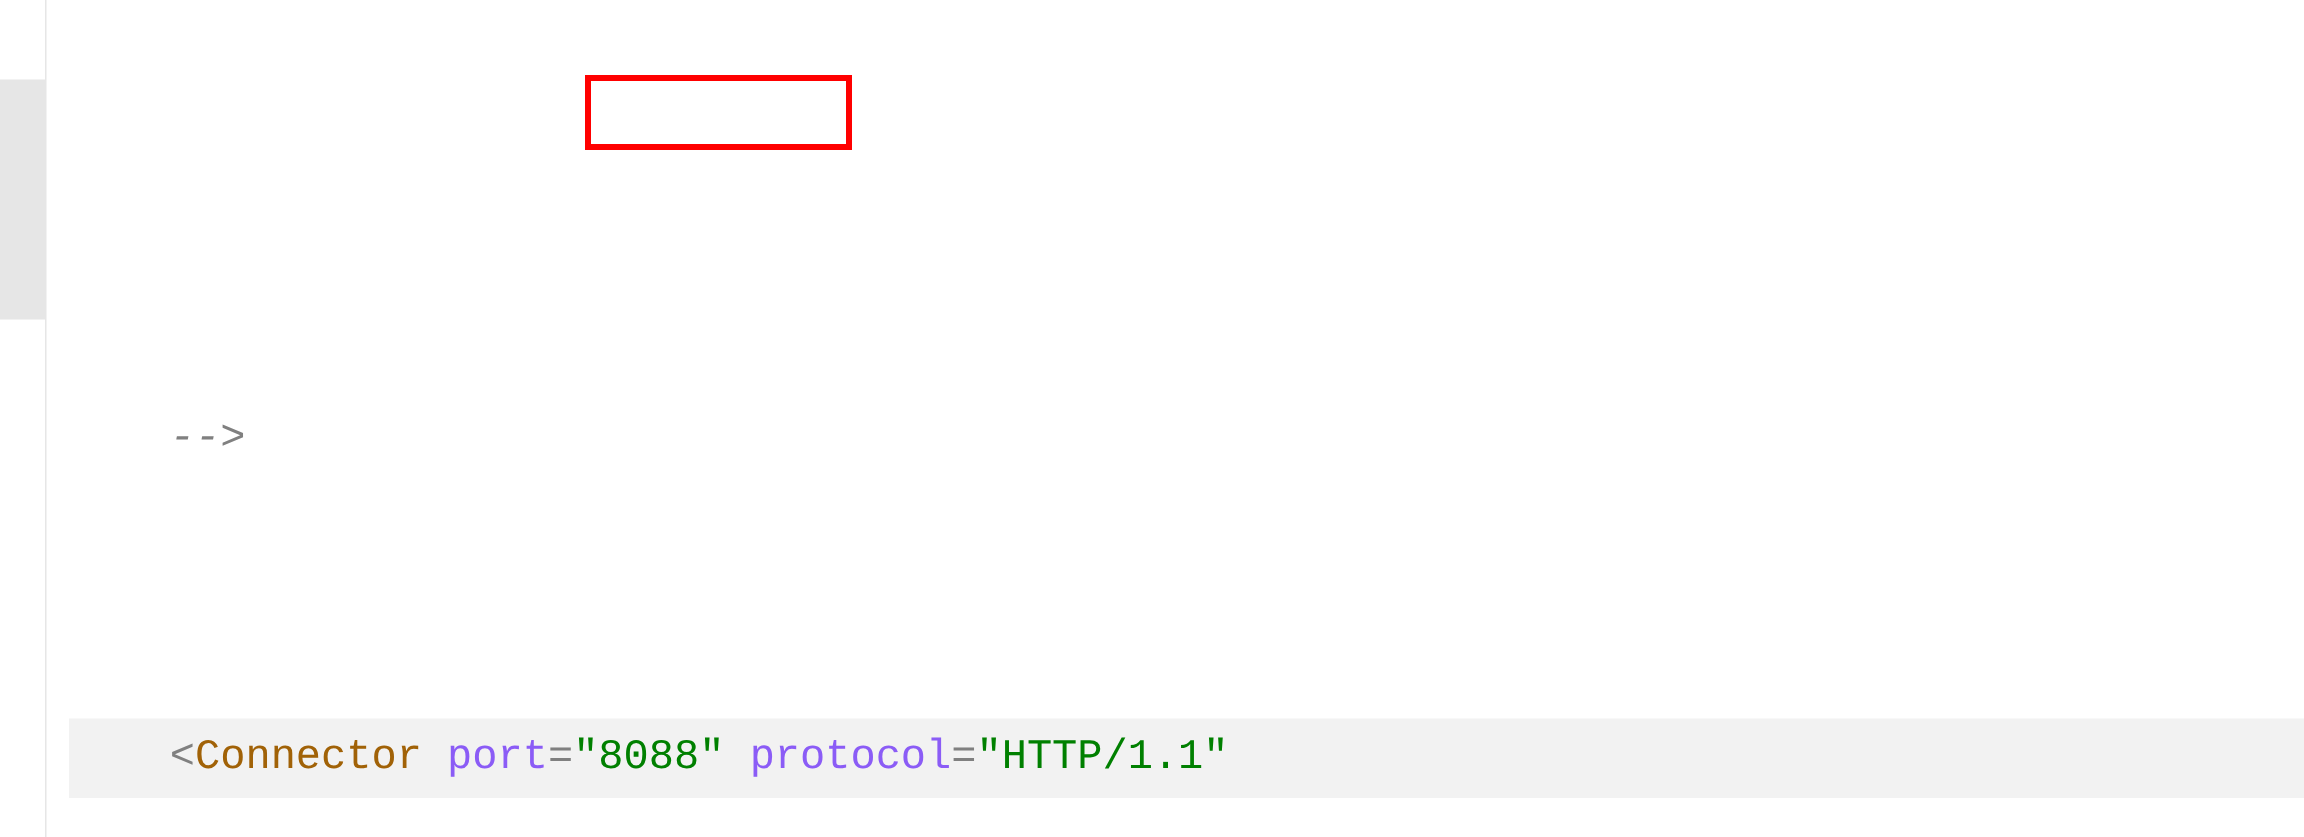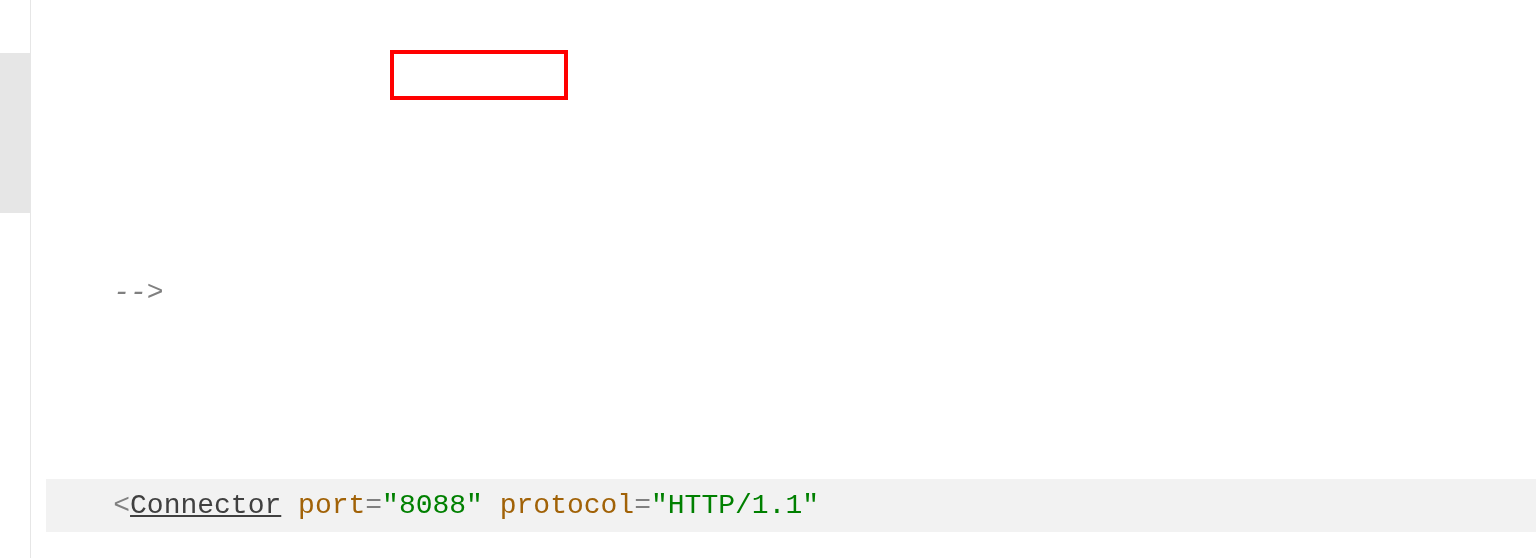--- a/index.html
+++ b/index.html
@@ -41,22 +41,22 @@
   }
   .gutter-cell {
     height: 53.2px;
     line-height: 53.2px;
   }
   .gutter-cell.changed {
     background: #e6e6e6;
   }
 
   .punct { color: #808080; }
-  .tag   { color: #404040; text-decoration: underline; }
-  .attr  { color: #a16207; }
+  .tag   { color: #a16207; }
+  .attr  { color: #8b5cf6; }
   .val   { color: #008000; }
   .comment { color: #808080; font-style: italic; }
 
   .redbox {
     position: absolute;
     border: 4px solid #FF0000;
     pointer-events: none;
     box-sizing: border-box;
   }
   .indent { display:inline-block; }

